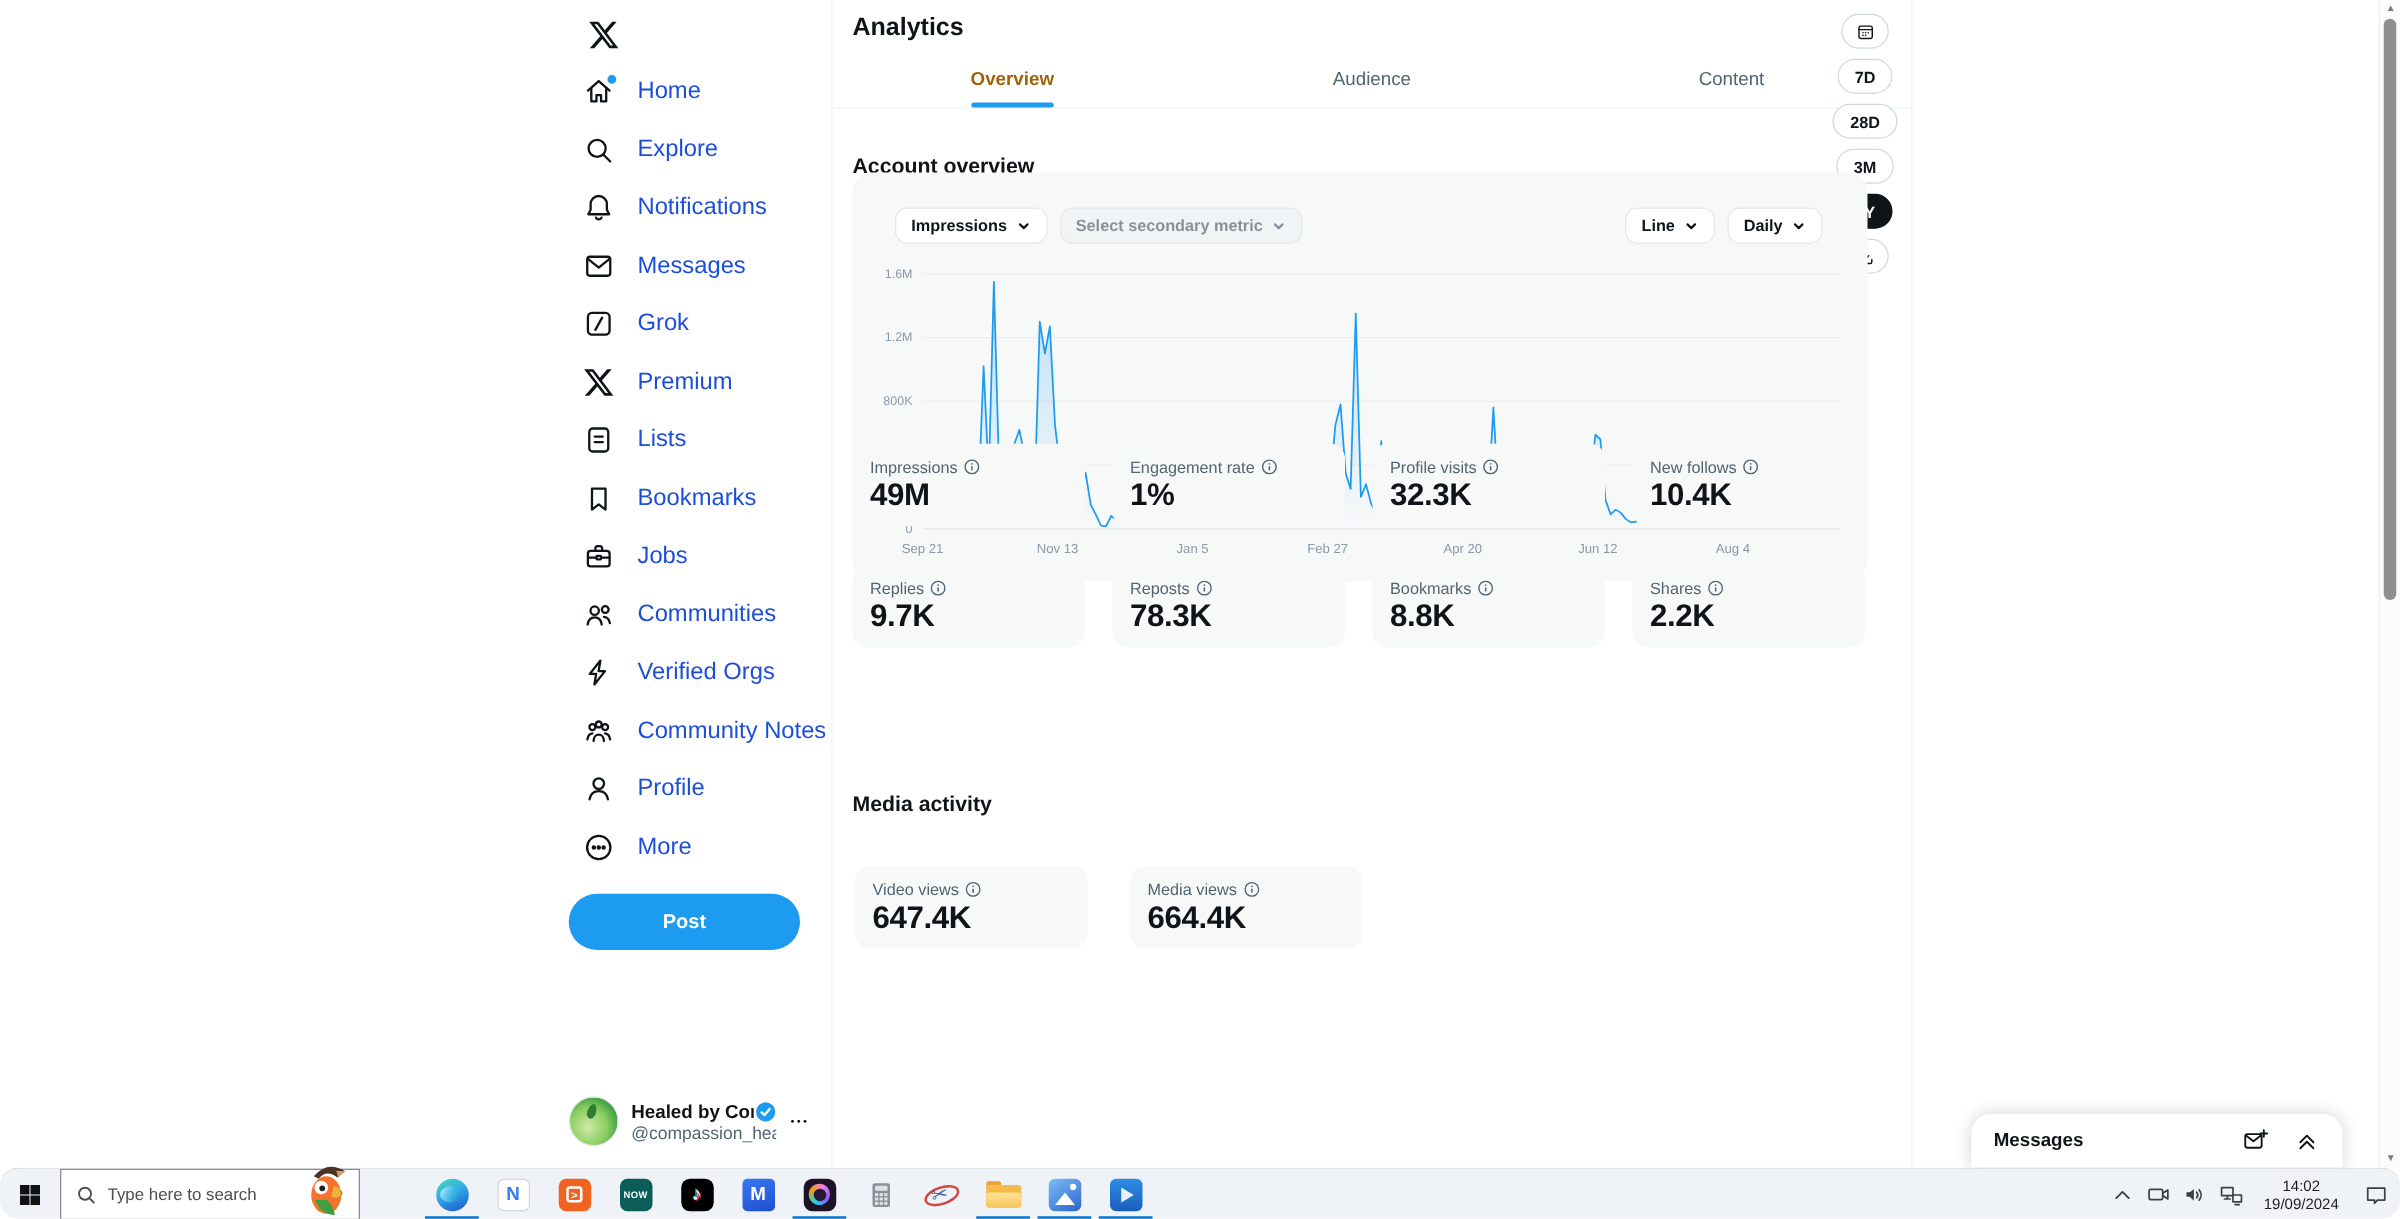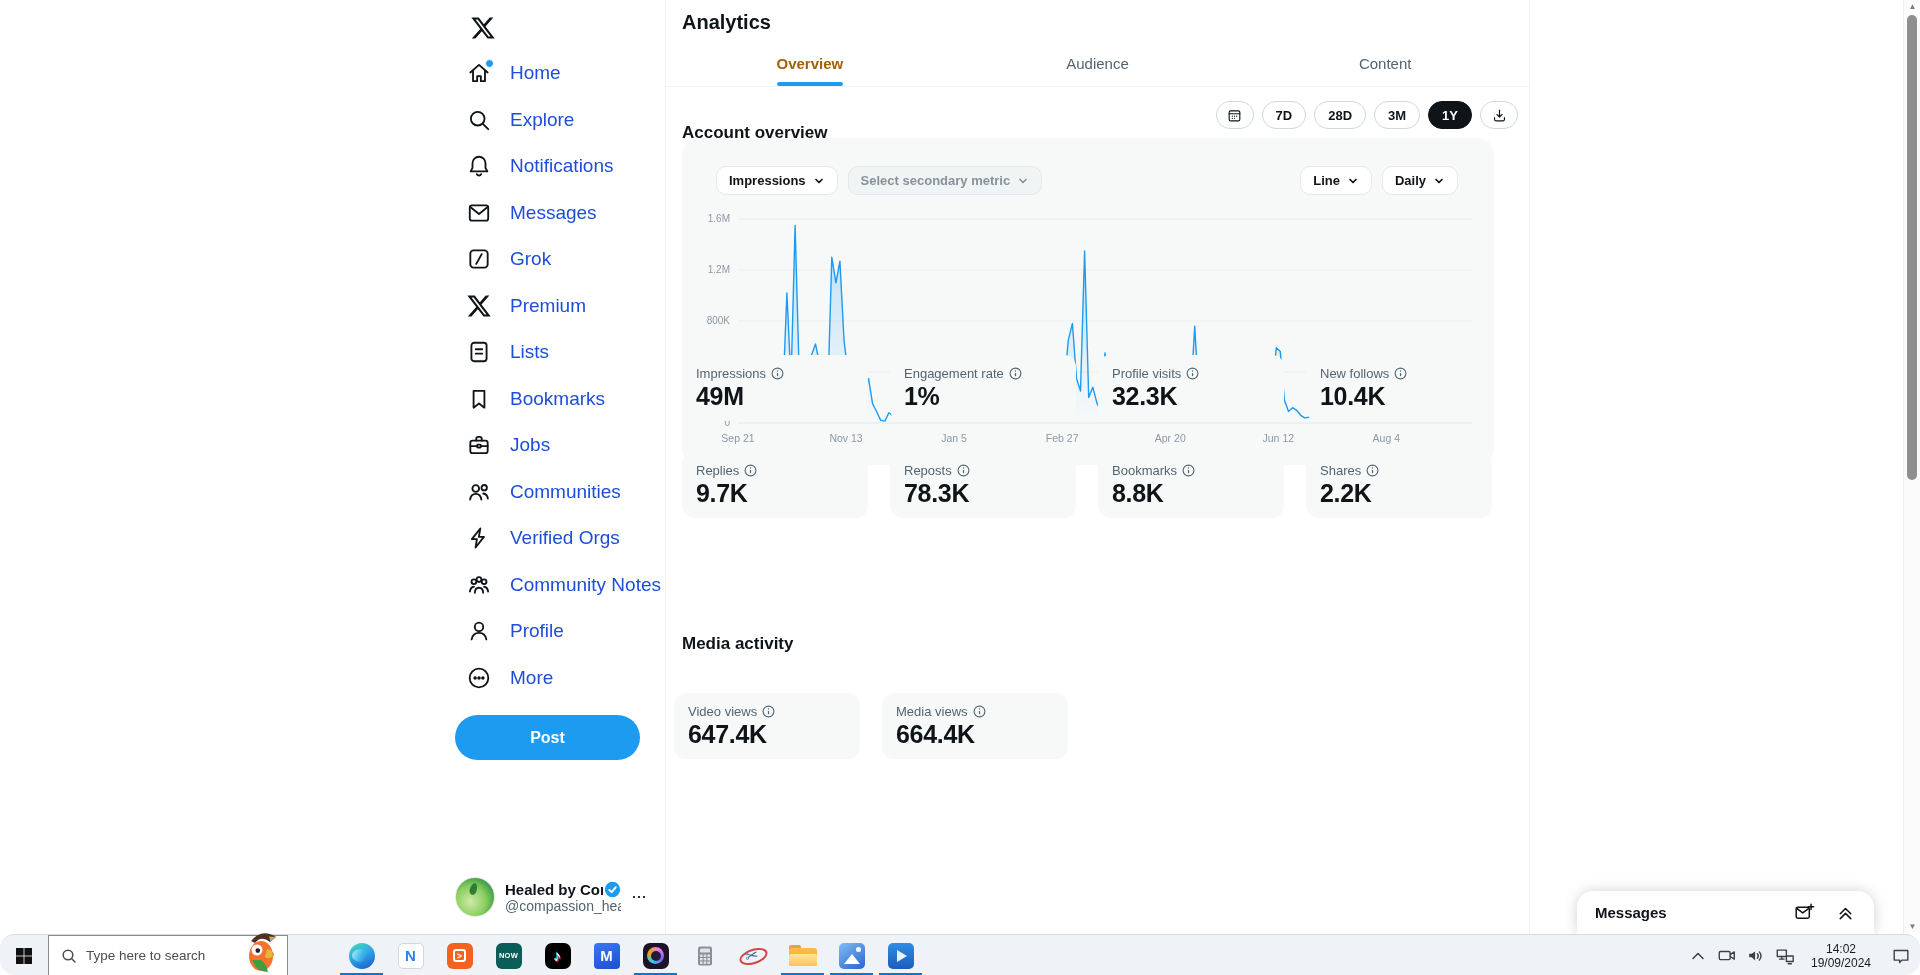--- a/index.html
+++ b/index.html
@@ -38,21 +38,21 @@
     border-left:1px solid #eff3f4; border-right:1px solid #eff3f4; }
   .page-title { position:absolute; left:16px; top:11px; font-size:20px; font-weight:800; }
   .tabs { position:absolute; left:0; top:40px; width:100%; height:47px; display:flex; border-bottom:1px solid #eff3f4; }
   .tab { flex:1; position:relative; display:flex; align-items:center; justify-content:center; cursor:pointer; }
   .tab .tab-label { font-size:15px; color:#536471; }
   .tab.active .tab-label { color:#a16207; font-weight:700; }
   .tab.active .tab-underline { position:absolute; bottom:0; left:50%; transform:translateX(-50%); width:66px; height:4px; border-radius:9999px; background:#1d9bf0; }
 
   .ao-row { position:absolute; left:16px; right:11px; top:98px; height:34px; display:flex; align-items:center; }
   .section-title { font-size:17px; font-weight:800;margin-top:35px; }
-  .ao-buttons { margin-left:auto; display:flex; align-items:center; gap:8px; }
+  .ao-buttons { margin-left:auto; display:flex; align-items:center; gap:8px;flex-direction:column; }
   .icon-pill, .range-pill { height:28px; border:1px solid #cfd9de; border-radius:9999px; background:#fff;
     display:flex; align-items:center; justify-content:center; cursor:pointer; font-family:inherit; }
   .icon-pill { width:38px; }
   .icon-pill svg { width:17px; height:17px; stroke:#0f1419; fill:none; stroke-width:1.6; stroke-linecap:round; stroke-linejoin:round; }
   .range-pill { padding:0 13px; font-size:13px; font-weight:700; color:#0f1419; }
   .range-pill.selected { background:#0f1419; border-color:#0f1419; color:#fff; }
 
   .chart-card { position:absolute; left:16px; top:138px; width:812px; height:327px; background:#f7f9f9; border-radius:16px; }
   .chart-controls-left { position:absolute; left:34px; top:28px; display:flex; gap:10px; }
   .chart-controls-right { position:absolute; right:36px; top:28px; display:flex; gap:10px; }
@@ -65,21 +65,21 @@
   .metrics-grid { position:absolute; left:16px; top:355px; width:812px; display:grid;
     grid-template-columns:repeat(4,186px); column-gap:22px; row-gap:31px; }
   .metric-card { height:66px; background:#f7f9f9; border-radius:12px; padding:11px 14px; }
   .metric-label-row { display:flex; align-items:center; gap:5px; }
   .metric-label { font-size:13px; color:#536471; }
   .info-ic { width:13px; height:13px; flex:0 0 auto; }
   .info-ic circle.o { fill:none; stroke:#536471; stroke-width:1.1; }
   .metric-value { margin-top:1px; font-size:25px; font-weight:800; letter-spacing:-0.3px; }
 
   .media-title { position:absolute; left:16px; top:634px; font-size:17px; font-weight:800; }
-  .media-grid { position:absolute; left:8px; top:693px; display:flex; gap:22px; }
+  .media-grid { position:absolute; left:18px; top:693px; display:flex; gap:34px; }
   .media-grid .metric-card { width:186px; }
 
   
   .messages-panel { position:absolute; left:1577px; top:891px; width:297px; height:43px; background:#fff;
     border-radius:16px 16px 0 0; box-shadow:0 0 14px rgba(0,0,0,0.18); display:flex; align-items:center; padding:0 18px; }
   .messages-title { font-size:15px; font-weight:800; }
   .messages-icons { margin-left:auto; display:flex; gap:20px; }
   .messages-icons .mi { width:21px; height:21px; cursor:pointer; }
   .messages-icons svg { width:21px; height:21px; stroke:#0f1419; fill:none; stroke-width:1.7; stroke-linecap:round; stroke-linejoin:round; }
 

